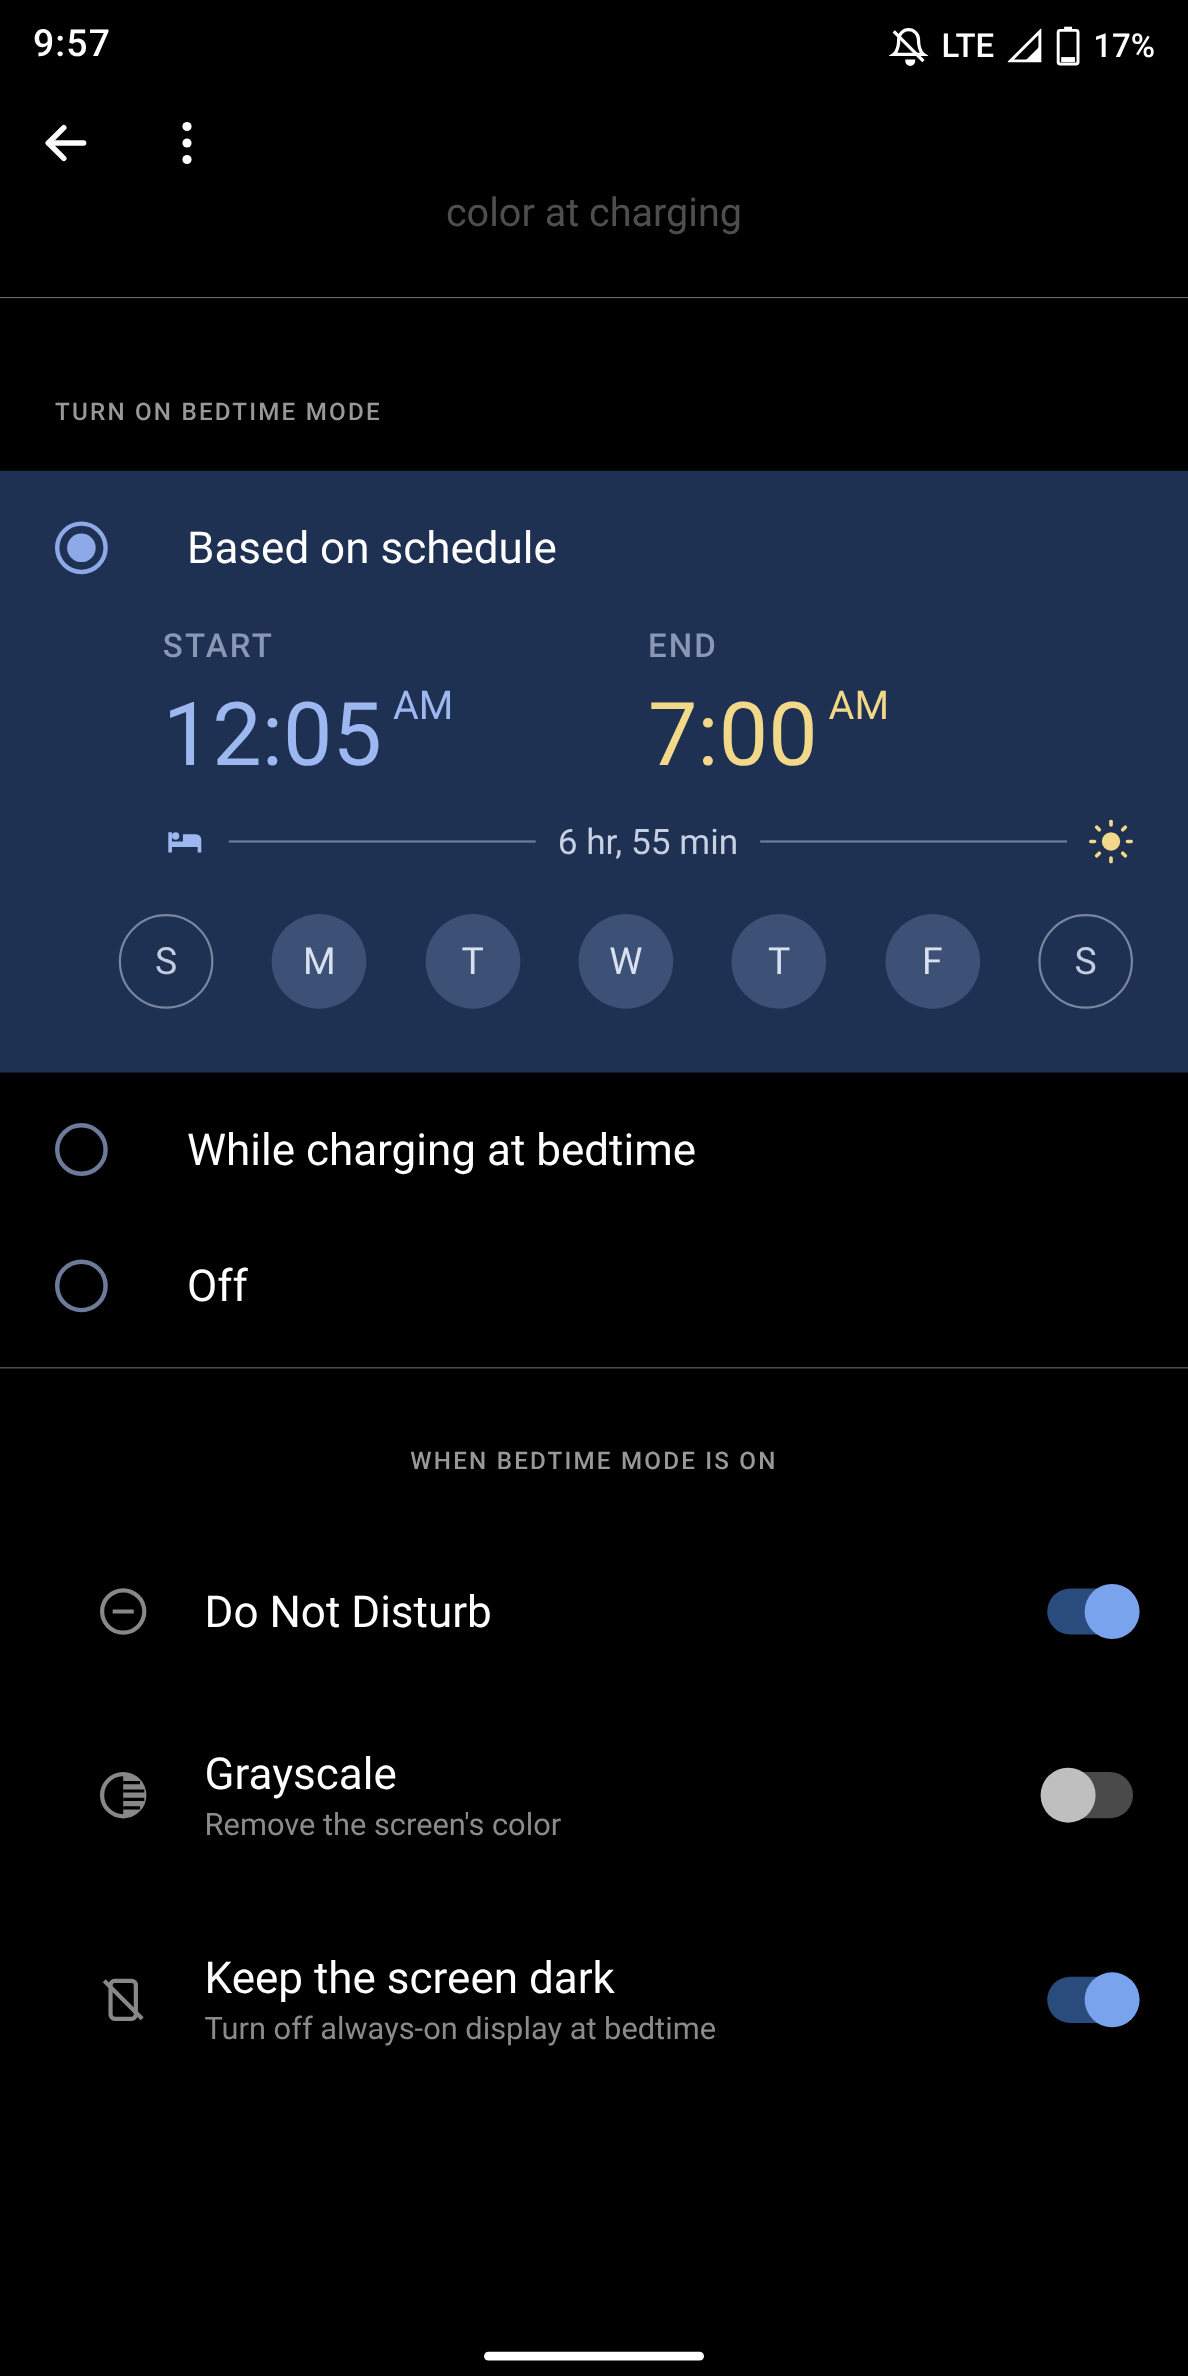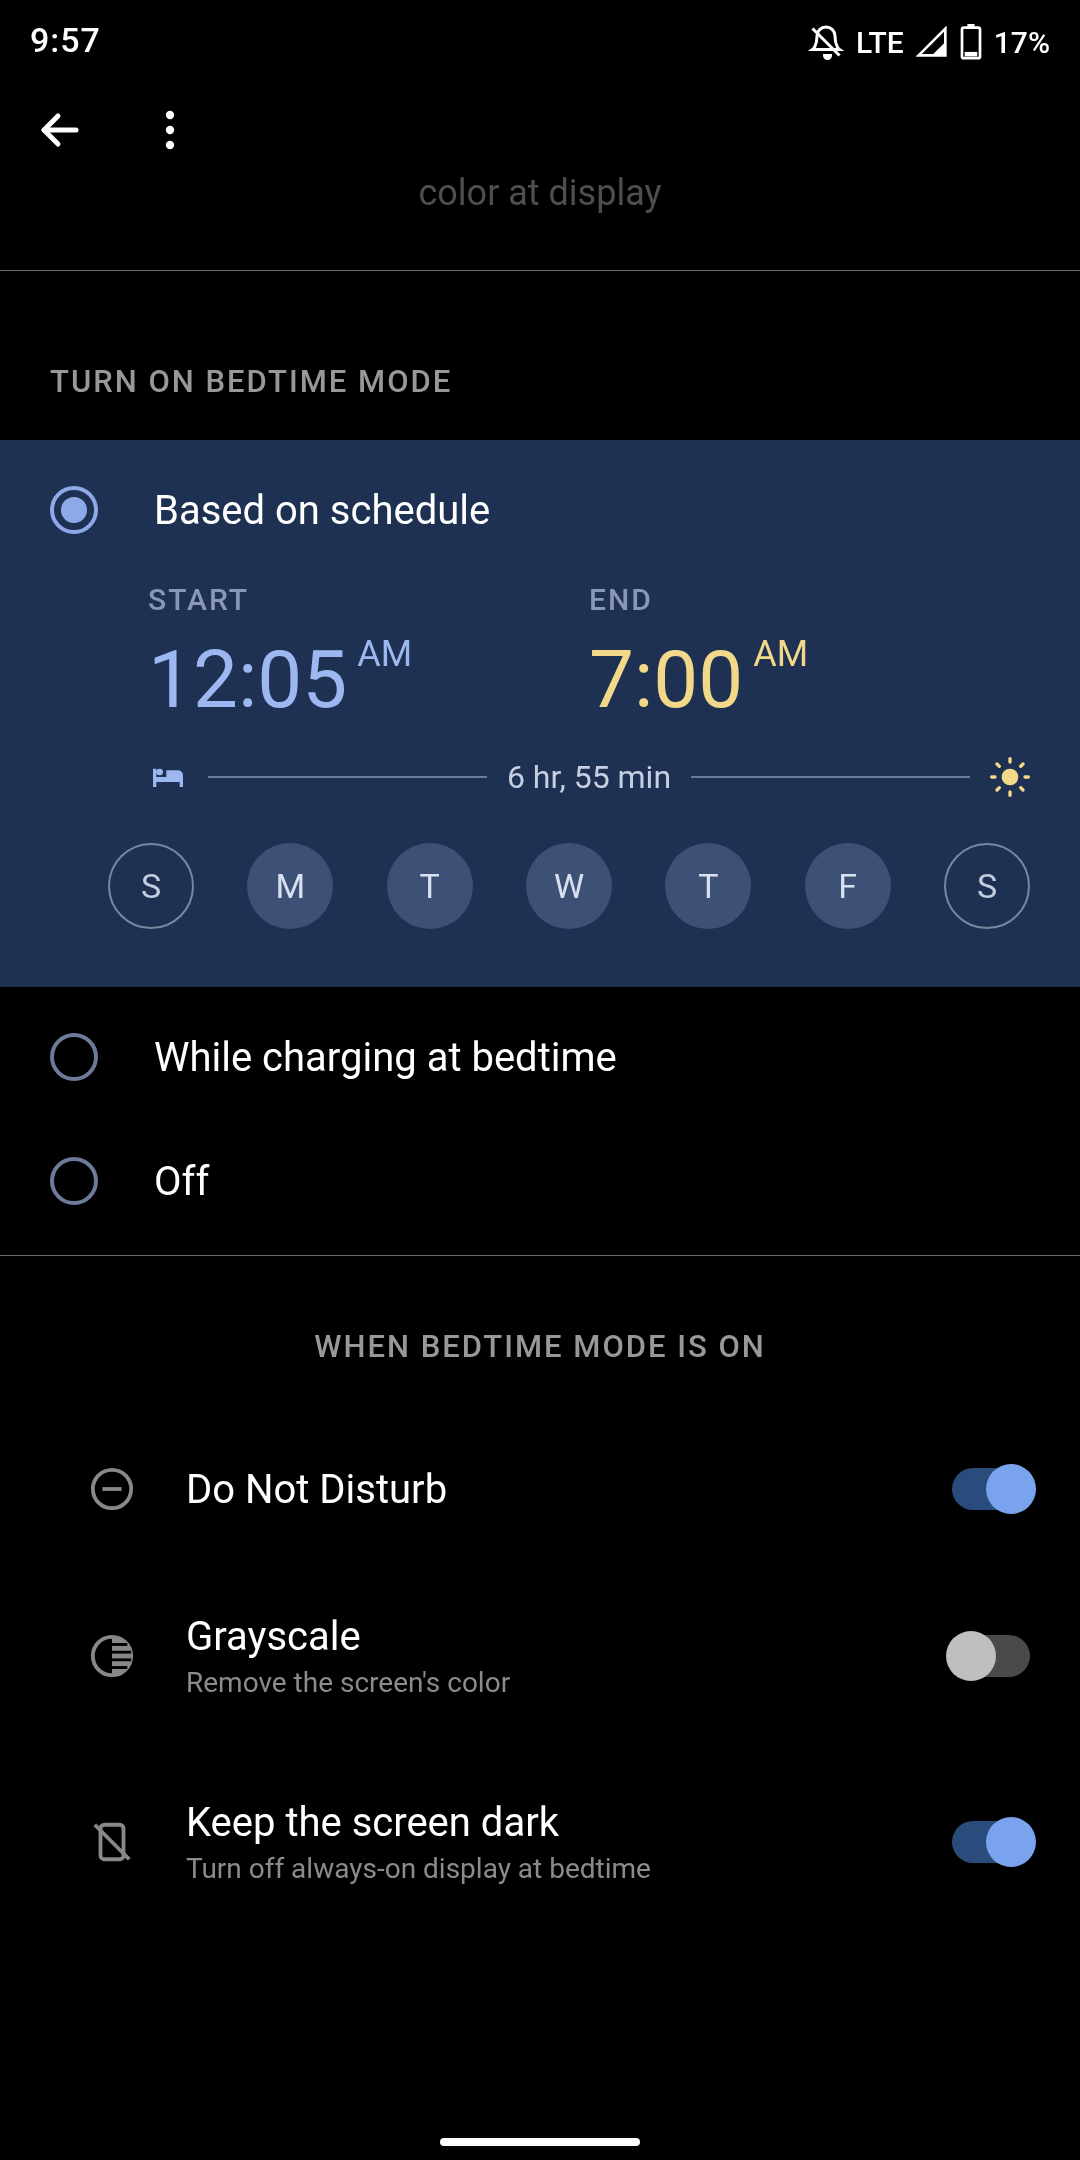--- a/index.html
+++ b/index.html
@@ -7,23 +7,23 @@
   .status-bar { display: flex; justify-content: space-between; align-items: flex-end; padding: 20px 30px 10px; font-size: 34px; font-weight: 500; }
   .status-left { letter-spacing: 1px; }
   .status-right { display: flex; align-items: center; gap: 12px; }
   .status-right .icon svg { display: block; }
   .app-bar { display: flex; align-items: center; padding: 30px 30px 30px 30px; gap: 50px; }
   .back-btn { width: 60px; height: 60px; display: flex; align-items: center; justify-content: center; }
   .title { font-size: 52px; font-weight: 500; flex: 1; }
   .more-btn { width: 60px; height: 60px; display: flex; align-items: center; justify-content: center; }
   .scrolled-hint { text-align: center; color: #8f8f8f; font-size: 36px; margin-top: -18px; overflow: hidden; height: 50px; opacity: .55; }
   hr.sep { border: none; border-top: 1px solid #6a6a6a; margin: 48px 0 0; }
-  .section-label { color: #989898; font-size: 31px; letter-spacing: 2px; padding: 92px 50px 40px; text-transform: uppercase; font-weight: 500; }
+  .section-label { color: #989898; font-size: 22px; letter-spacing: 2px; padding: 92px 50px 40px; text-transform: uppercase; font-weight: 500; }
   .panel-selected { background: #1f3152; padding: 46px 50px 58px; }
-  .radio-row { display: flex; align-items: center; gap: 56px; padding: 20px 50px; }
+  .radio-row { display: flex; align-items: center; gap: 72px; padding: 20px 50px; }
   .panel-selected .radio-row { padding: 0 0 38px; }
   .radio-outer { width: 48px; height: 48px; border: 4px solid #6d7a99; border-radius: 50%; display: flex; align-items: center; justify-content: center; flex-shrink: 0; }
   .radio-outer.selected { border-color: #8ea9e8; }
   .radio-inner { width: 26px; height: 26px; background: #8ea9e8; border-radius: 50%; }
   .radio-label { font-size: 40px; font-weight: 400; }
   .schedule-row { display: flex; padding-left: 98px; padding-top: 10px; }
   .sched-col { flex: 1; }
   .sched-label { color: #8a97b5; font-size: 30px; letter-spacing: 2px; font-weight: 500; }
   .sched-time { display: flex; align-items: flex-start; gap: 10px; padding-top: 16px; }
   .time-big { font-size: 80px; font-weight: 400; }
@@ -93,21 +93,21 @@
   </div>
   <div class="more-btn">
     <svg width="10" height="40" viewBox="0 0 6 24" fill="#fff">
         <circle cx="3" cy="3" r="2.5"></circle>
         <circle cx="3" cy="12" r="2.5"></circle>
         <circle cx="3" cy="21" r="2.5"></circle>
       </svg>
   </div>
 </div>
 
-<div class="scrolled-hint">color at display</div>
+<div class="scrolled-hint">color at charging</div>
 
 <hr class="sep">
 
 <div class="section-label">Turn on Bedtime mode</div>
 
 <div class="panel-selected">
   <div class="radio-row">
     <div class="radio-outer selected">
         <div class="radio-inner"></div>
       </div>

